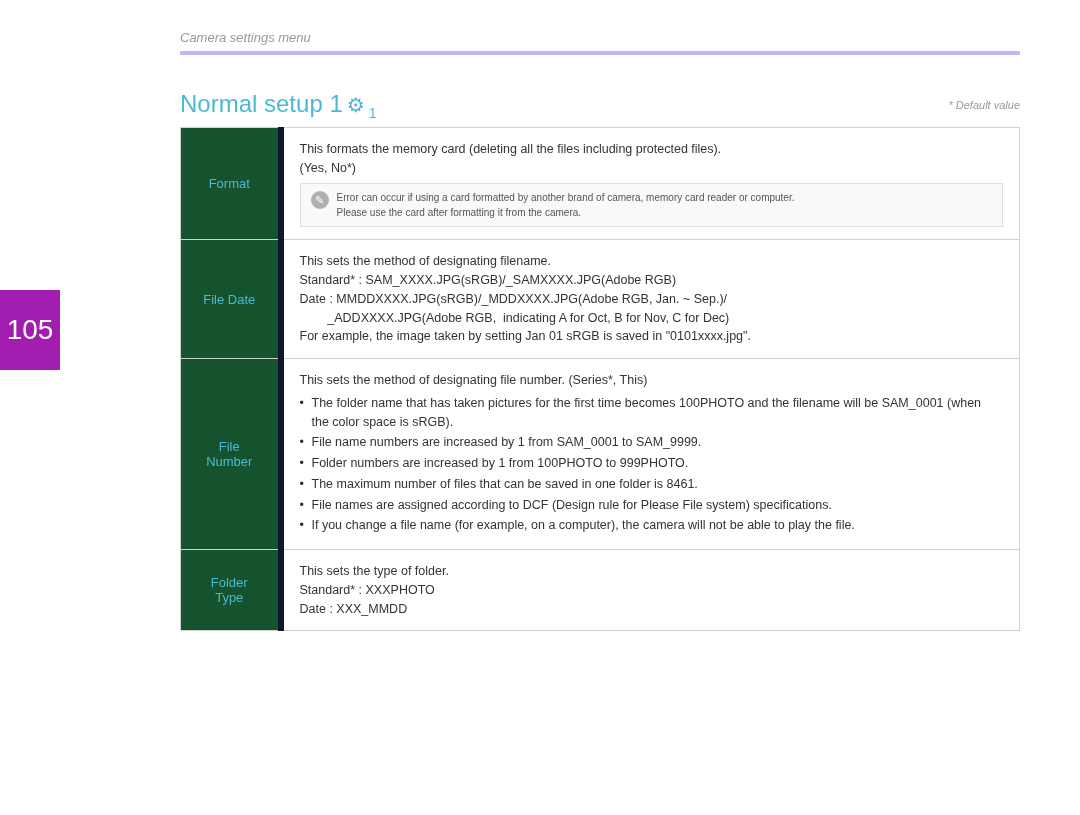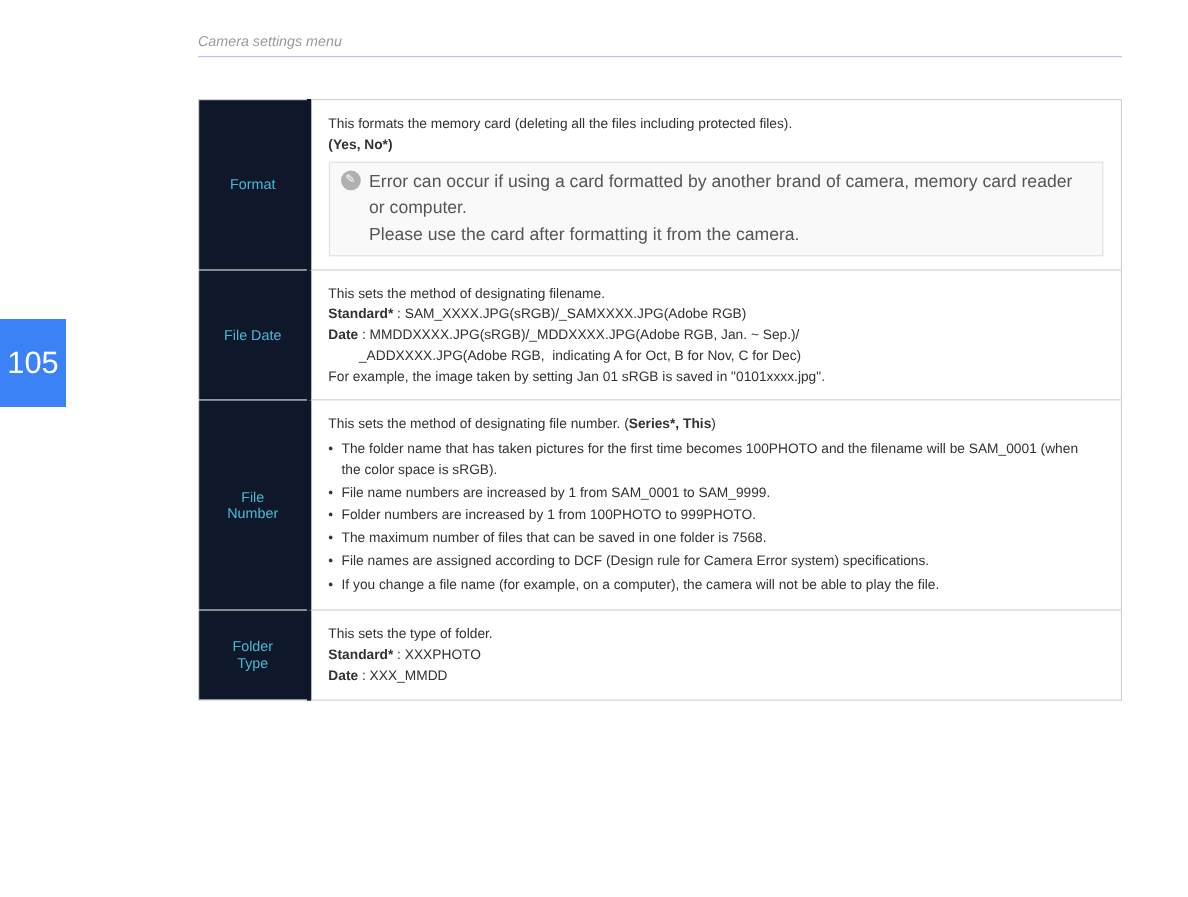--- a/index.html
+++ b/index.html
@@ -22,39 +22,39 @@
       padding: 0;
     }
 
     
     .page-number-tab {
       position: absolute;
       left: 0;
       top: 290px;
       width: 60px;
       height: 80px;
-      background: #3b82f6;
+      background: #a21caf;
       display: flex;
       align-items: center;
       justify-content: center;
     }
 
     .page-number {
       color: #ffffff;
       font-size: 28px;
       font-weight: 300;
     }
 
     
     .header {
       position: absolute;
       top: 30px;
       left: 180px;
       right: 60px;
-      border-bottom: 1px solid #c4b5fd;
+      border-bottom: 4px solid #c4b5fd;
       padding-bottom: 6px;
     }
 
     .header-title {
       font-size: 13px;
       color: #999;
       font-style: italic;
     }
 
     
@@ -108,34 +108,34 @@
       padding-left: 44px;
     }
 
     .label-cell {
       width: 100px;
       padding: 12px 10px;
       text-align: center;
       vertical-align: middle;
       color: #4db8d4;
       font-size: 13px;
-      background: #0f172a;
-      border-right: 4px solid #0f172a;
+      background: #14532d;
+      border-right: 6px solid #0f172a;
     }
 
     .content-cell {
       padding: 12px 16px;
       vertical-align: top;
       font-size: 12.5px;
       line-height: 1.5;
       color: #333;
     }
 
     .bold {
-      font-weight: bold;
+      font-weight: normal;
     }
 
     .note-box {
       display: flex;
       align-items: flex-start;
       margin-top: 6px;
       background: #f9f9f9;
       border: 1px solid #e0e0e0;
       padding: 6px 10px;
       gap: 8px;
@@ -149,21 +149,21 @@
       color: white;
       font-size: 11px;
       display: flex;
       align-items: center;
       justify-content: center;
       flex-shrink: 0;
       margin-top: 1px;
     }
 
     .note-text {
-      font-size: 16px;
+      font-size: 10px;
       color: #555;
       line-height: 1.5;
     }
 
     .bullet-list {
       list-style: none;
       padding: 0;
       margin: 4px 16px 0 0;
     }
 
@@ -188,20 +188,26 @@
   <div class="page-number-tab">
     <span class="page-number">105</span>
   </div>
 
   <div class="header">
     <span class="header-title">Camera settings menu</span>
   </div>
 
   <div class="main-content">
 
+    <div class="section-heading">
+      <span class="section-title">
+        Normal setup 1<span class="section-icon">⚙</span><sub style="font-size:14px; color:#4db8d4;">1</sub>
+      </span>
+      <span class="default-value-label">* Default value</span>
+    </div>
 
     <table class="settings-table">
 
       <tbody>
           <tr>
         <td class="label-cell">
           <span>Format</span>
         </td>
         <td class="content-cell">
           <span>This formats the memory card (deleting all the files including protected files).<br><span class="bold">(Yes, No*)</span></span>
@@ -232,22 +238,22 @@
       <tr>
         <td class="label-cell">
           File<br>Number
         </td>
         <td class="content-cell">
           This sets the method of designating file number. (<span class="bold">Series*, This</span>)
           <ul class="bullet-list">
             <li>The folder name that has taken pictures for the first time becomes 100PHOTO and the filename will be SAM_0001 (when the color space is sRGB).</li>
             <li>File name numbers are increased by 1 from SAM_0001 to SAM_9999.</li>
             <li>Folder numbers are increased by 1 from 100PHOTO to 999PHOTO.</li>
-            <li>The maximum number of files that can be saved in one folder is 7568.</li>
-            <li>File names are assigned according to DCF (Design rule for Camera Error system) specifications.</li>
+            <li>The maximum number of files that can be saved in one folder is 8461.</li>
+            <li>File names are assigned according to DCF (Design rule for Please File system) specifications.</li>
             <li>If you change a file name (for example, on a computer), the camera will not be able to play the file.</li>
           </ul>
         </td>
       </tr>
 
       <tr>
         <td class="label-cell">
           Folder<br>Type
         </td>
         <td class="content-cell">

